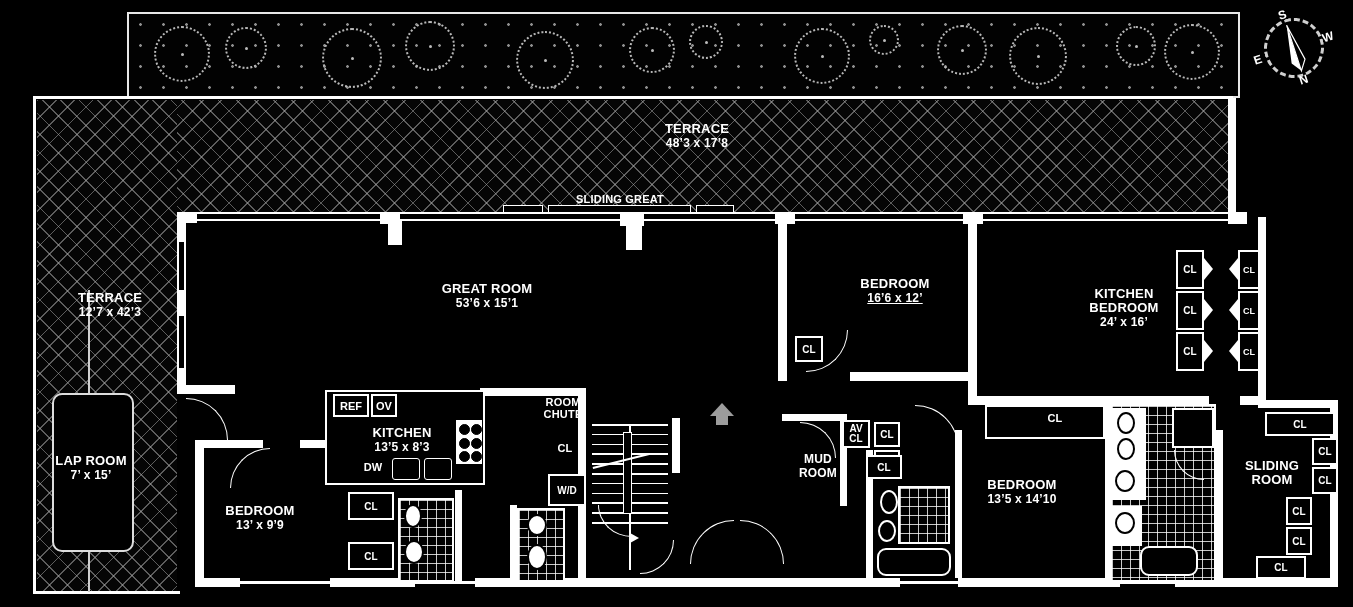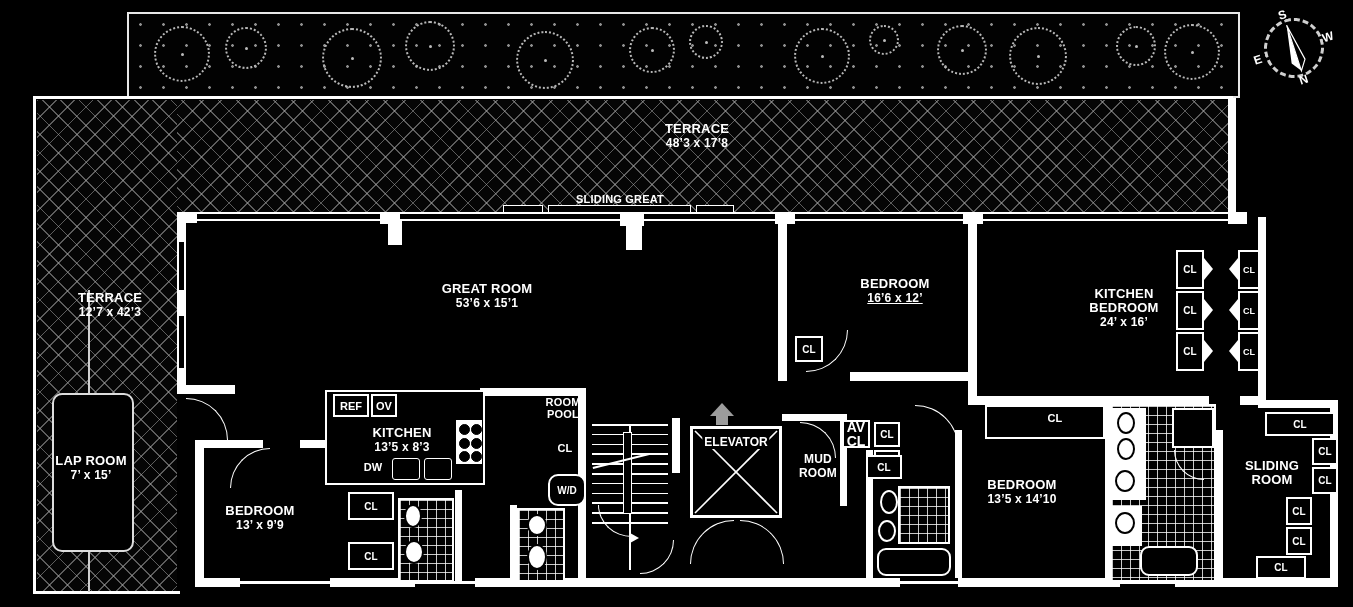--- a/index.html
+++ b/index.html
@@ -155,50 +155,43 @@
   <div class="burner" style="left:459px;top:438px;"></div>
   <div class="burner" style="left:471px;top:438px;"></div>
   <div class="burner" style="left:459px;top:451px;"></div>
   <div class="burner" style="left:471px;top:451px;"></div>
 
   <div class="lbl f11" style="left:373px;top:461px;">DW</div>
   <div class="srect" style="left:392px;top:458px;width:28px;height:22px;border-width:1.6px;border-radius:3px;"></div>
   <div class="srect" style="left:424px;top:458px;width:28px;height:22px;border-width:1.6px;border-radius:3px;"></div>
 
   <div class="lbl f11" style="left:563px;top:396px;">ROOM</div>
-  <div class="lbl f11" style="left:563px;top:408px;">POOL</div>
+  <div class="lbl f11" style="left:563px;top:408px;">CHUTE</div>
   <div class="lbl f11" style="left:565px;top:442px;">CL</div>
-  <div class="box f10" style="left:548px;top:474px;width:38px;height:32px;border-width:2.5px;border-radius:10px;">
+  <div class="box f10" style="left:548px;top:474px;width:38px;height:32px;border-width:2.5px;">
       <span>W/D</span>
     </div>
 
   <div class="stairtreads" style="left:592px;top:424px;width:76px;height:104px;"></div>
   <div class="wall" style="left:629px;top:424px;width:2px;height:146px;"></div>
   <div class="srect" style="left:623px;top:432px;width:9px;height:82px;border-width:1.6px;"></div>
   <div class="abs" style="left:592px;top:460px;width:58px;height:2px;background:#fff;transform:rotate(-14deg);"></div>
   <div class="arc bl" style="left:598px;top:505px;width:34px;height:32px;"></div>
   <div class="abs" style="left:630px;top:533px;width:0;height:0;border-left:9px solid #fff;border-top:5px solid transparent;border-bottom:5px solid transparent;"></div>
   <div class="arc br" style="left:640px;top:540px;width:34px;height:34px;"></div>
 
   <div class="abs" style="left:710px;top:403px;width:0;height:0;border-bottom:13px solid #9c9c9c;border-left:12px solid transparent;border-right:12px solid transparent;"></div>
   <div class="abs" style="left:716px;top:415px;width:12px;height:10px;background:#9c9c9c;"></div>
-  <div class="box" style="left:690px;top:426px;width:92px;height:92px;border-width:3px;">
-    <svg width="86" height="86" style="position:absolute;left:0;top:0;">
-      <line x1="2" y1="2" x2="84" y2="84" stroke="#fff" stroke-width="1.6"></line>
-      <line x1="84" y1="2" x2="2" y2="84" stroke="#fff" stroke-width="1.6"></line>
-    </svg>
-    <span class="abs f12" style="top:6px;left:50%;transform:translateX(-50%);background:#000;padding:0 2px;">ELEVATOR</span>
-  </div>
   <div class="arc tl" style="left:690px;top:520px;width:44px;height:44px;"></div>
   <div class="arc tr" style="left:740px;top:520px;width:44px;height:44px;"></div>
 
   <div class="lbl f12" style="left:818px;top:452px;">MUD</div>
   <div class="lbl f12" style="left:818px;top:466px;">ROOM</div>
   <div class="arc tr" style="left:800px;top:422px;width:36px;height:36px;"></div>
-  <div class="box" style="left:842px;top:420px;width:28px;height:28px;flex-direction:column;line-height:1;font-size:14px;">
+  <div class="box" style="left:842px;top:420px;width:28px;height:28px;flex-direction:column;line-height:1;font-size:10px;">
     <span>AV</span>
     <span>CL</span>
   </div>
   <div class="box f10" style="left:874px;top:422px;width:26px;height:25px;">
       <span>CL</span>
     </div>
   <div class="box f10" style="left:874px;top:450px;width:26px;height:25px;">
       <span>CL</span>
     </div>
 

